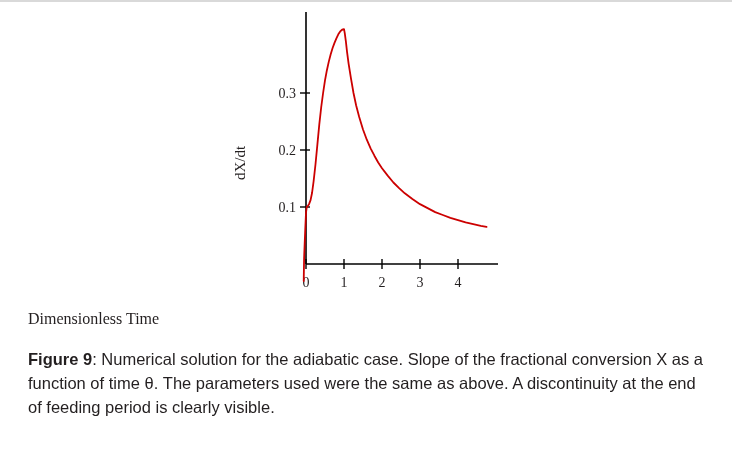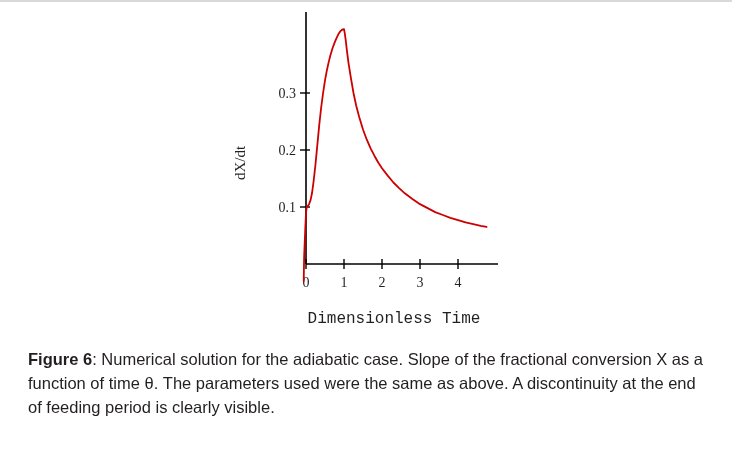--- a/index.html
+++ b/index.html
@@ -58,23 +58,22 @@
     position: absolute;
     left: -60px;
     top: 0;
     white-space: nowrap;
   }
   .xlabel {
     position: absolute;
     left: 0;
     top: 308px;
     width: 732px;
-    text-align: center;
     font-size: 16px;
-    font-family: Liberation Mono, monospace;
+    font-family: Liberation Serif, serif;
   }
   .xlabel span {
     position: relative;
     left: 28px;
   }
   .tick-text {
     font-size: 14px;
     font-family: "Liberation Serif", serif;
     fill: #231f20;
   }
@@ -134,15 +133,15 @@
 
       <path id="data-curve" fill="none" stroke="#cc0000" stroke-width="1.8" stroke-linejoin="round" stroke-linecap="round" d="M77.72,279.10 L78.10,256.30 L79.24,227.80 L80.00,210.70 L80.76,205.00 L81.90,203.86 L83.04,202.15 L84.56,198.16 L86.08,190.75 L87.60,179.35 L89.50,162.25 L91.40,142.30 L93.30,122.35 L95.20,105.25 L97.10,91.00 L99.00,78.46 L100.90,68.20 L102.80,59.65 L104.70,52.24 L106.60,45.97 L108.50,40.84 L110.40,36.28 L112.30,32.29 L114.20,29.44 L116.10,27.73 L118.00,27.16 L118.76,31.15 L119.90,39.70 L121.04,49.96 L122.56,61.36 L124.84,75.61 L127.50,91.00 L130.16,103.54 L133.20,114.94 L137.00,127.48 L140.80,137.74 L144.60,146.29 L148.40,153.70 L152.20,160.54 L156.00,166.24 L161.70,173.65 L167.40,180.49 L173.10,186.19 L178.80,191.32 L186.40,197.02 L194.00,202.15 L201.60,206.14 L209.20,210.13 L216.80,212.98 L224.40,215.83 L232.00,218.11 L239.60,220.39 L247.20,222.10 L254.80,223.81 L260.50,224.95"></path>
     </svg>
 
     <div class="xlabel">
       <span>Dimensionless Time</span>
     </div>
   </div>
 
   <div class="caption">
-    <b>Figure 6</b><span>: Numerical solution for the adiabatic case. Slope of the fractional conversion X as a function of time θ. The parameters used were the same as above.  A discontinuity at the end of feeding period is clearly visible.</span>
+    <b>Figure 9</b><span>: Numerical solution for the adiabatic case. Slope of the fractional conversion X as a function of time θ. The parameters used were the same as above.  A discontinuity at the end of feeding period is clearly visible.</span>
   </div>
 </div>
 
 </body></html>

